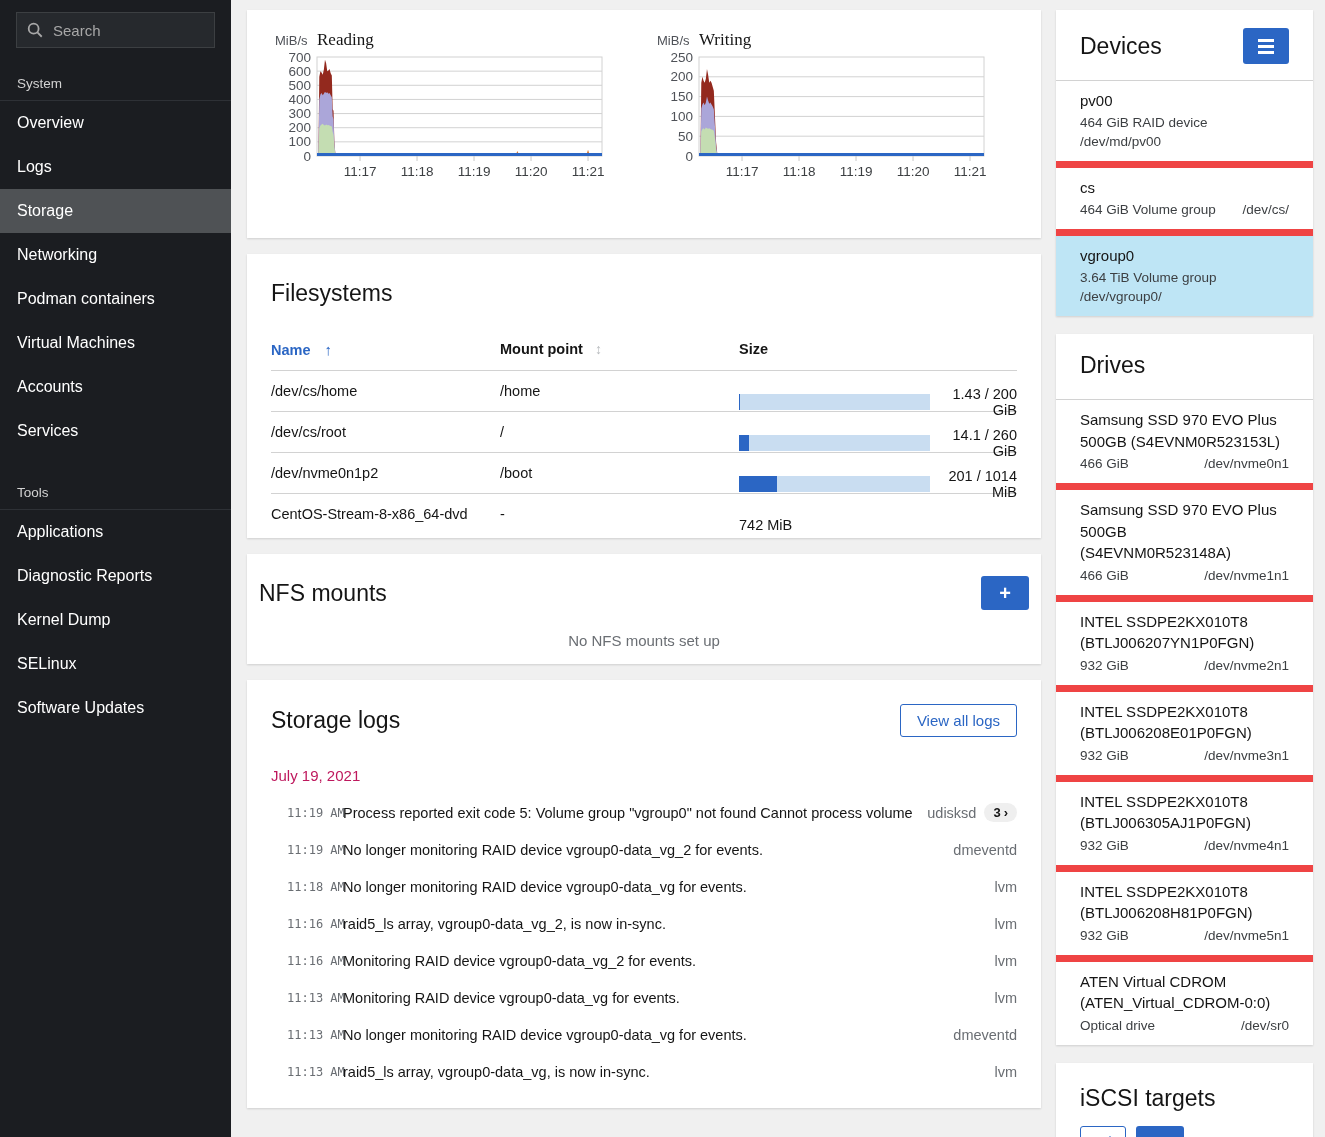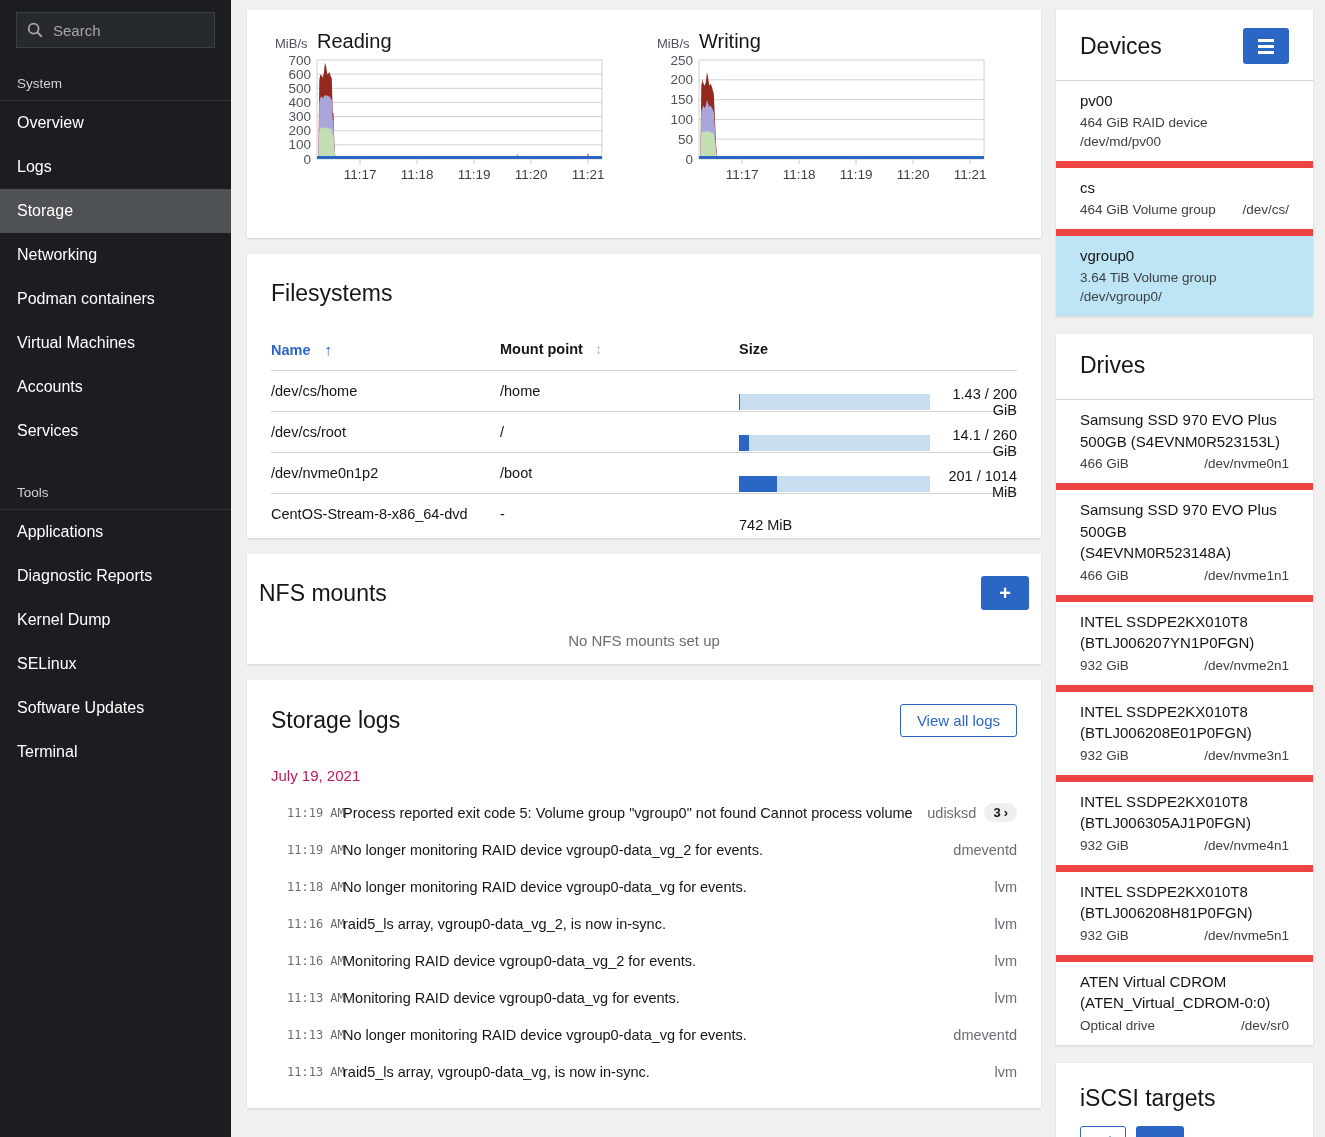--- a/index.html
+++ b/index.html
@@ -27,21 +27,21 @@
   .col-main { width:794px; min-width:794px; display:flex; flex-direction:column; gap:16px; }
   .col-side { flex:1; display:flex; flex-direction:column; gap:18px; }
   .card { background:#fff; box-shadow:0 1px 2px rgba(3,3,3,.14); }
   .card-title { font-size:23px; font-weight:400; color:#151515; }
 
   
   .charts-card { display:flex; gap:50px; padding:20px 26px 10px 28px; height:228px; }
   .chart-block { width:332px; }
   .chart-head { display:flex; align-items:baseline; margin-bottom:0; }
   .chart-unit { width:42px; font-size:13px; color:#4f5258; }
-  .chart-title { font-size:20px; color:#151515; }
+  .chart-title { font-size:17px; color:#151515;font-family:Liberation Serif, serif; }
 
   
   .fs-card { padding:26px 24px 0 24px; height:284px; }
   .fs-table { width:100%; margin-top:24px; }
   .fs-header { display:flex; font-size:14.5px; font-weight:bold; padding:10px 0 12px 0; }
   .fs-col-name { width:229px; }
   .fs-col-mount { width:239px; }
   .fs-col-size { flex:1; }
   .sort-active { color:#2b66c4; cursor:pointer; }
   .sort-arrow-up { color:#2b66c4; margin-left:14px; font-size:15px; }
@@ -127,21 +127,20 @@
           </ul>
   </div>
         <div class="nav-section">
     <div class="nav-section-label">Tools</div>
     <ul class="nav-list">
             <li class="nav-item">Applications</li>
             <li class="nav-item">Diagnostic Reports</li>
             <li class="nav-item">Kernel Dump</li>
             <li class="nav-item">SELinux</li>
             <li class="nav-item">Software Updates</li>
-            <li class="nav-item">Terminal</li>
           </ul>
   </div>
       </nav>
   </aside>
 
   <main class="content">
 
     <div class="col-main">
 
       <section class="card charts-card">

